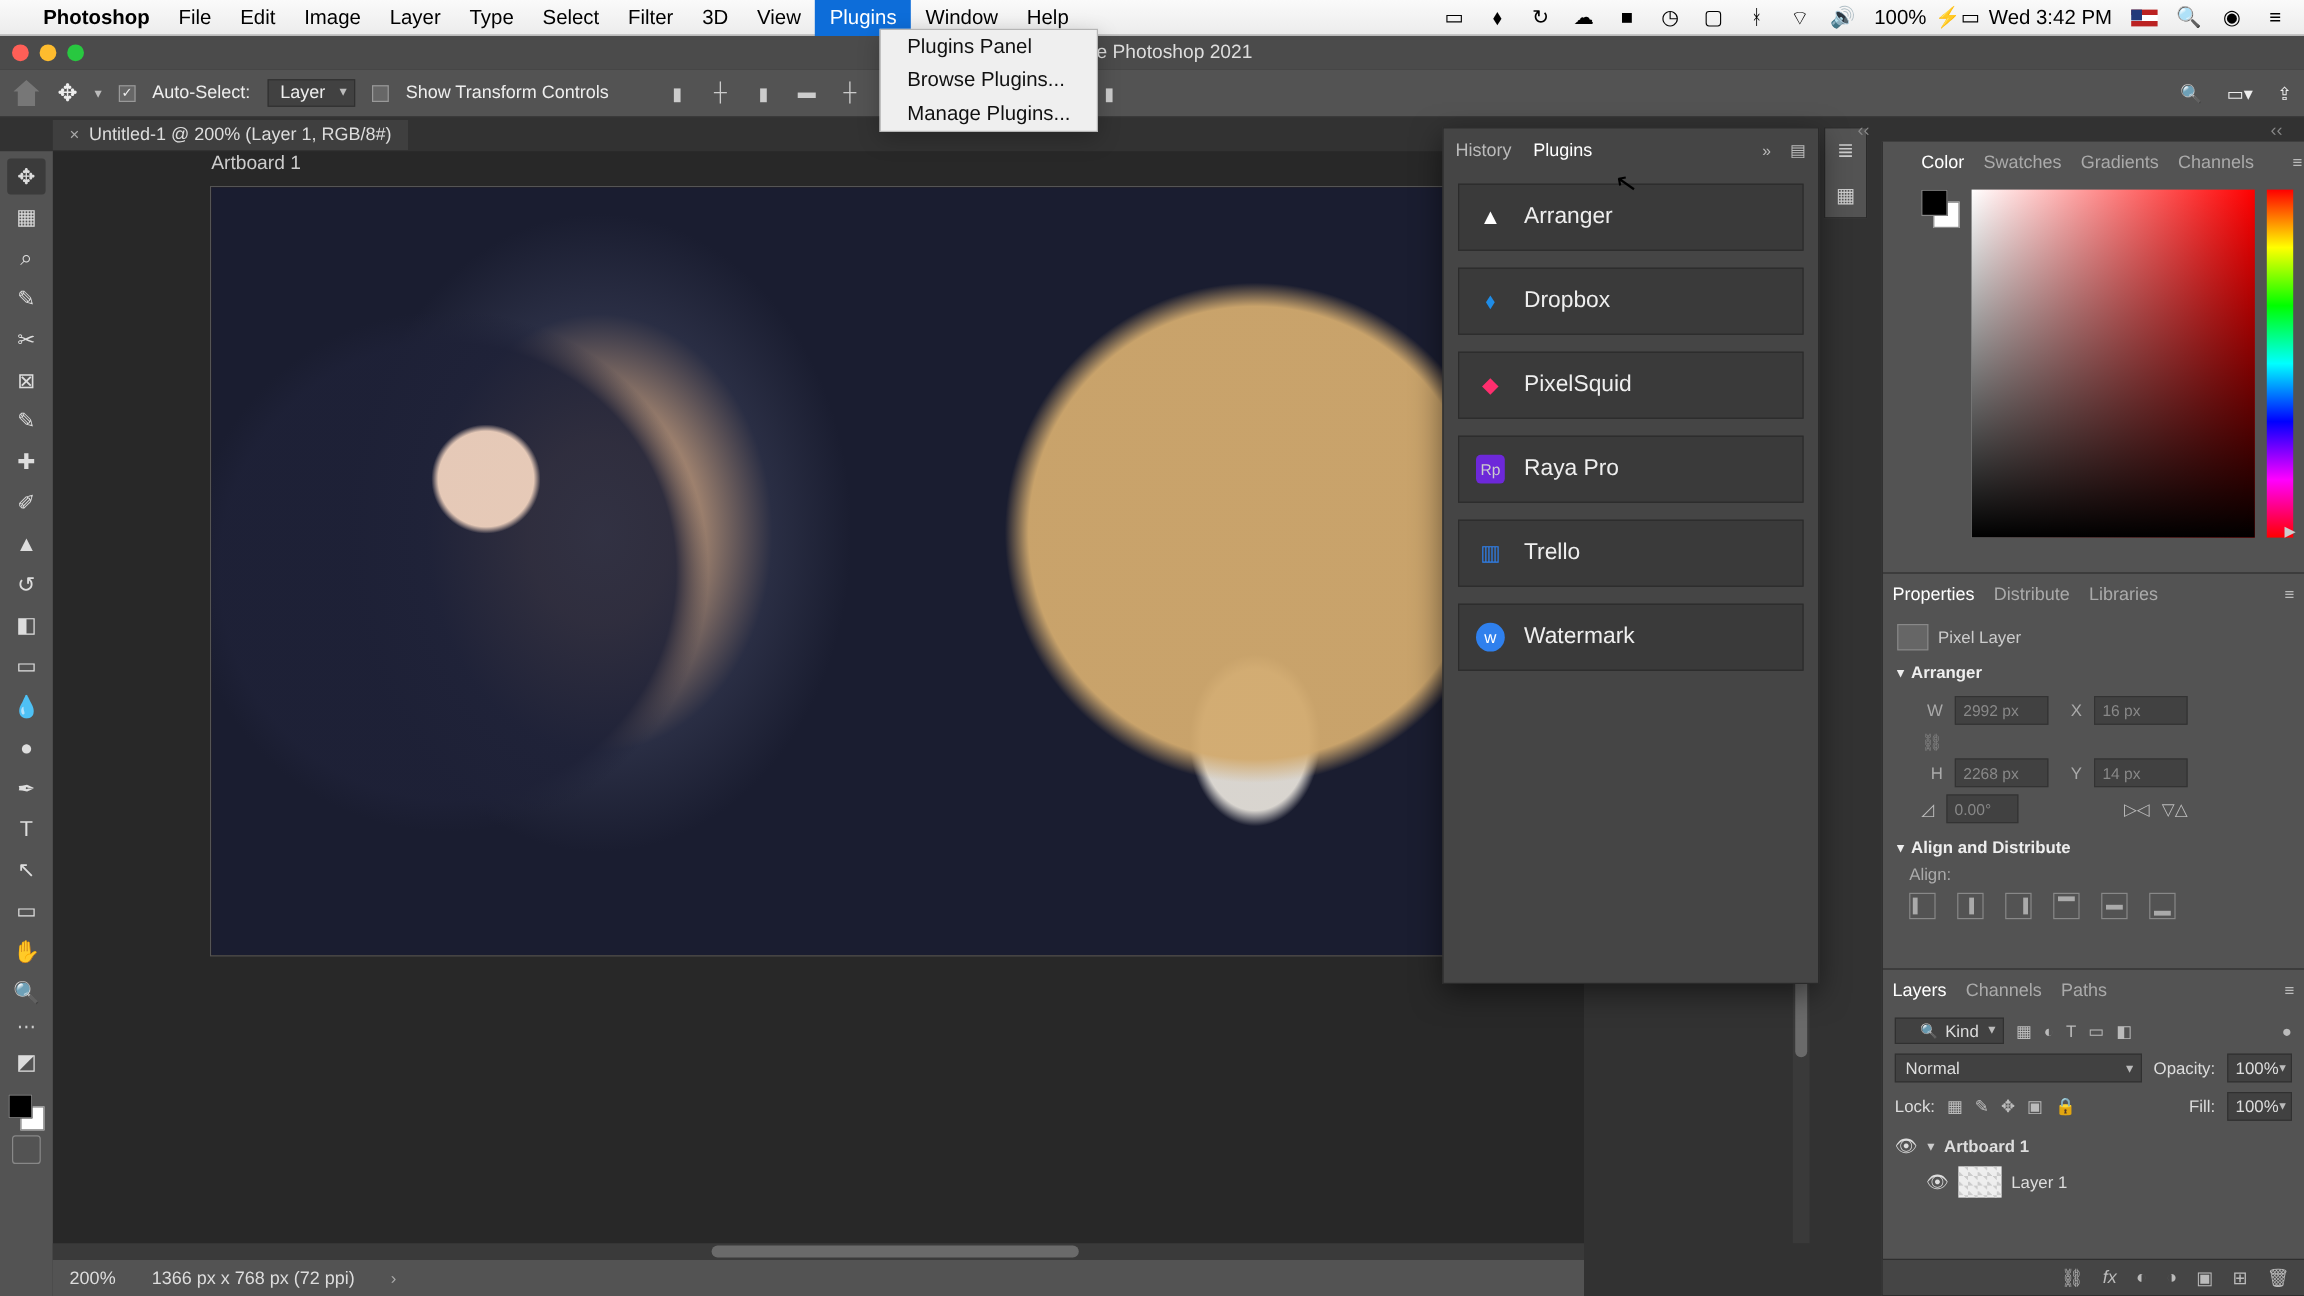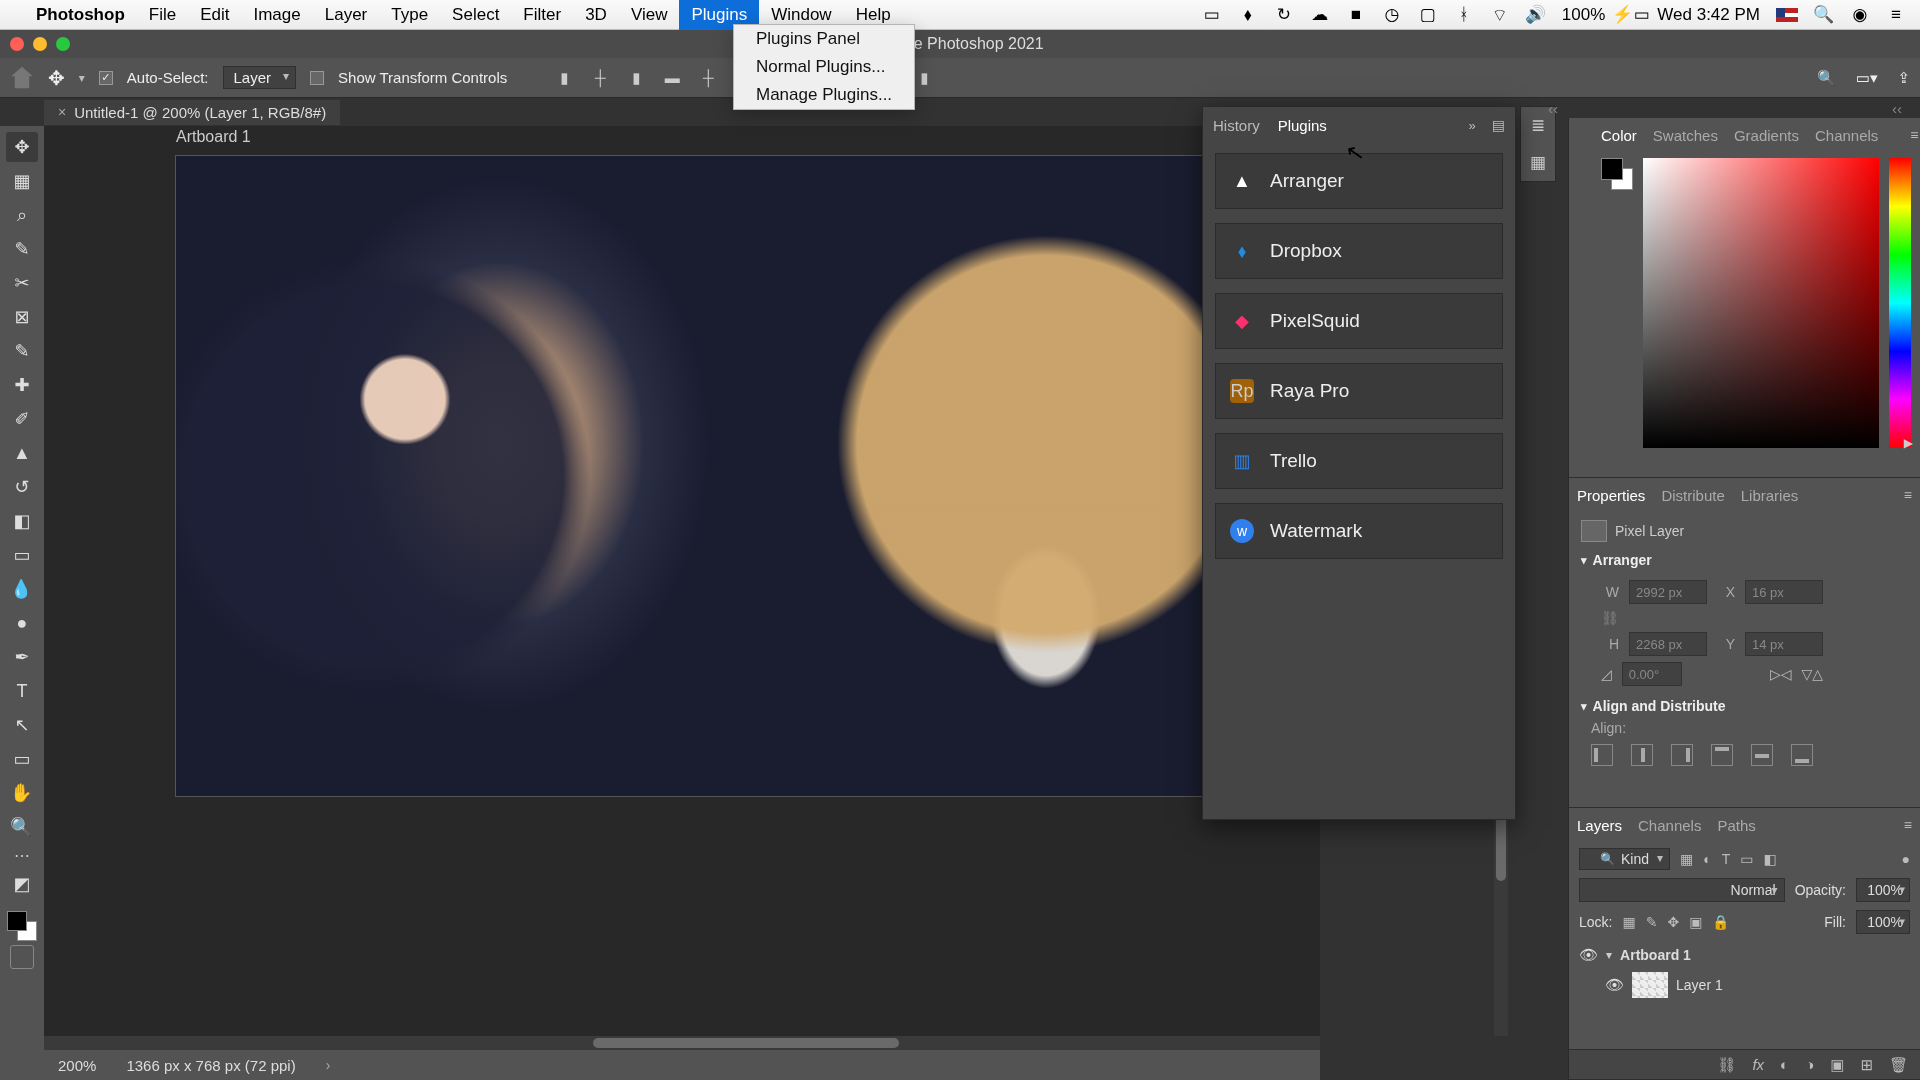--- a/index.html
+++ b/index.html
@@ -81,21 +81,21 @@
 
 .plugins-panel { position:absolute; top:106px; left:1202px; width:314px; height:714px; background:#454545; border:1px solid #2a2a2a; box-shadow:0 8px 24px rgba(0,0,0,.5); z-index:60; display:flex; flex-direction:column; }
 .plugins-panel .tabs { display:flex; align-items:center; height:36px; padding:0 10px; gap:18px; color:#bbb; font-size:15px; }
 .plugins-panel .tabs .tab.active { color:#fff; }
 .plugins-panel .tabs .spacer { flex:1; }
 .plugins-panel .tabs .collapse { font-size:13px; letter-spacing:-2px; }
 .plugins-panel .list { padding:10px 12px; display:flex; flex-direction:column; gap:14px; }
 .plugin-row { height:56px; background:#3a3a3a; border:1px solid #2b2b2b; display:flex; align-items:center; padding:0 14px; gap:16px; color:#eee; font-size:19px; }
 .plugin-row .pi { width:24px; height:24px; display:flex; align-items:center; justify-content:center; font-size:18px; border-radius:4px; }
 .pi.arranger{color:#fff;} .pi.dropbox{color:#1f8ce6;} .pi.monday{background:linear-gradient(90deg,#ff3d57 33%,#ffcb00 33% 66%,#00d647 66%);border-radius:50%;}
-.pi.pixelsquid{color:#ff2e6e;} .pi.rayapro{background:#a16207;color:#ccc;font-size:18px;} .pi.trello{color:#2f80ed;} .pi.watermark{background:#2f80ed;color:#fff;border-radius:50%;font-size:14px;}
+.pi.pixelsquid{color:#ff2e6e;} .pi.rayapro{background:#6d28d9;color:#ccc;font-size:13px;} .pi.trello{color:#2f80ed;} .pi.watermark{background:#2f80ed;color:#fff;border-radius:50%;font-size:14px;}
 .plugins-panel .footer { margin-top:auto; height:42px; display:flex; align-items:center; justify-content:flex-end; padding:0 14px; gap:8px; color:#ddd; font-size:15px; border-top:1px solid #333;}
 .plus { font-size:17px; }
 
 
 .side-strip { position:absolute; top:106px; left:1520px; width:36px; height:76px; background:#535353; border:1px solid #2a2a2a; z-index:55; display:flex; flex-direction:column; align-items:center; justify-content:space-around; color:#ccc; font-size:17px;}
 .r-collapse-top { position:absolute; top:100px; right:362px; color:#888; font-size:15px; z-index:56;}
 .r-collapse-top2 { position:absolute; top:100px; right:18px; color:#888; font-size:15px; z-index:56;}
 
 
 .right-col { position:absolute; top:118px; right:0; width:352px; bottom:0; background:#535353; border-left:1px solid #2a2a2a; display:flex; flex-direction:column; z-index:50;}
@@ -131,21 +131,21 @@
 .al.r::before{right:2px;top:3px;width:4px;bottom:3px;}
 .al.t::before{top:2px;left:3px;height:4px;right:3px;}
 .al.m::before{top:9px;left:3px;height:4px;right:3px;}
 .al.b::before{bottom:2px;left:3px;height:4px;right:3px;}
 
 .layers-body{padding:6px 10px;color:#ddd;font-size:14px;}
 .layers-body .filter-row{display:flex;align-items:center;gap:10px;margin-bottom:8px;}
 .layers-body .kind-sel{background:#414141;border:1px solid #303030;padding:2px 20px 2px 20px;position:relative;display:flex;align-items:center;gap:6px;}
 .layers-body .kind-sel::after{content:"▾";position:absolute;right:6px;top:2px;font-size:12px;color:#bbb;}
 .mini{font-size:14px;color:#bbb;}
-.row2{display:flex;align-items:center;gap:10px;margin-bottom:8px;text-align:right;}
+.row2{display:flex;align-items:center;gap:10px;margin-bottom:8px;}
 .blend-sel{flex:1;background:#414141;border:1px solid #303030;padding:3px 8px;position:relative;}
 .blend-sel::after{content:"▾";position:absolute;right:6px;top:4px;font-size:12px;color:#bbb;}
 .pct{background:#414141;border:1px solid #303030;padding:3px 6px;width:54px;position:relative;}
 .pct::after{content:"▾";position:absolute;right:4px;top:4px;font-size:11px;color:#bbb;}
 .layer-tree{margin-top:6px;}
 .lt-row{display:flex;align-items:center;gap:8px;padding:4px 0;}
 .eye{font-size:15px;}
 .disc{font-size:12px;color:#ccc;}
 .lthumb{width:36px;height:26px;background:linear-gradient(45deg,#ccc 25%,transparent 25%) 0 0/8px 8px,linear-gradient(45deg,transparent 75%,#ccc 75%) 0 0/8px 8px,#eee;}
 .layers-foot{position:absolute;bottom:0;left:0;right:0;height:30px;background:#454545;display:flex;align-items:center;justify-content:flex-end;gap:16px;padding:0 12px;color:#bbb;font-size:15px;border-top:1px solid #2e2e2e;}
@@ -187,21 +187,21 @@
     <span>Wed 3:42 PM</span>
     <span class="flag"></span>
     <span class="ic">🔍</span>
     <span class="ic">◉</span>
     <span class="ic">≡</span>
   </div>
 </div>
 
 <div class="dropdown" style="left:733px;">
   <div class="dd-item">Plugins Panel</div>
-  <div class="dd-item">Normal Plugins...</div>
+  <div class="dd-item">Browse Plugins...</div>
   <div class="dd-item">Manage Plugins...</div>
 </div>
 
 <div class="traffic-row">
   <span class="dot r"></span>
   <span class="dot y"></span>
   <span class="dot g"></span>
   <span class="win-title-center">Adobe Photoshop 2021</span>
 </div>
 

